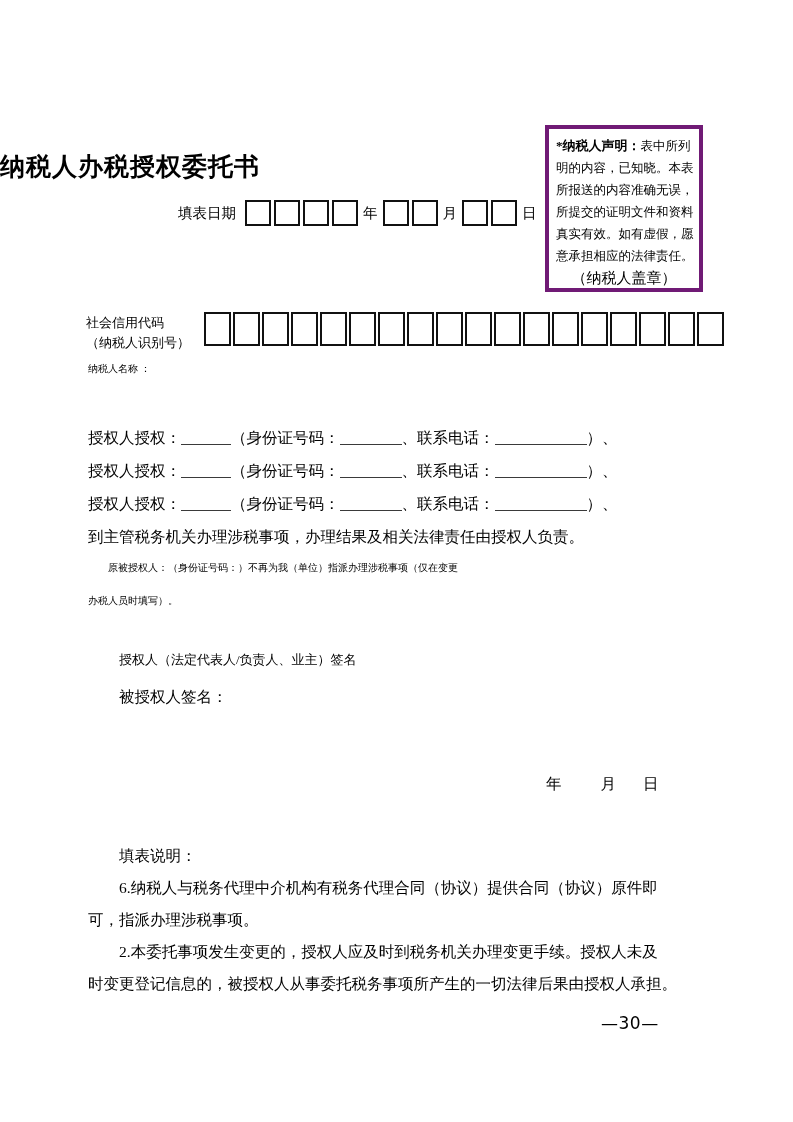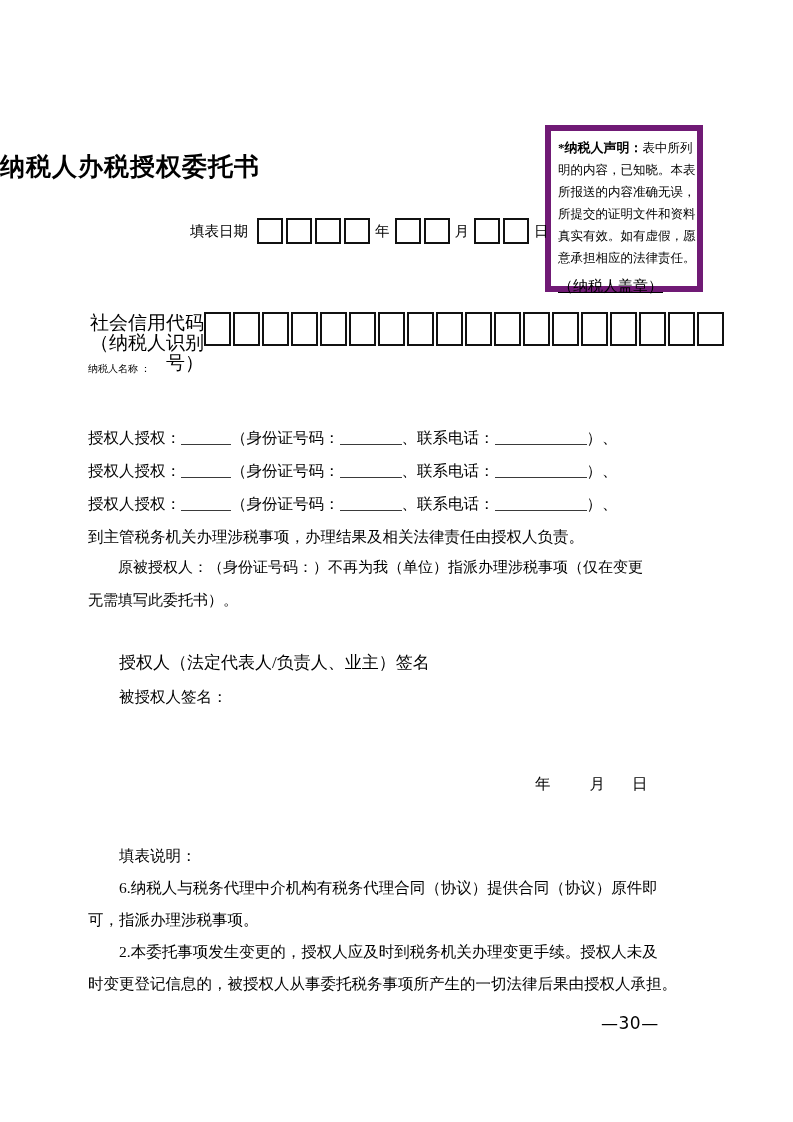--- a/index.html
+++ b/index.html
@@ -13,47 +13,46 @@
     overflow:hidden;
   }
   
   .title{
     position:absolute;top:150px;left:0;width:772px;
     font-size:25px;font-weight:700;
     letter-spacing:1px;
   }
   
   .date-row{
-    position:absolute;top:218px;left:178px;
+    position:absolute;top:200px;left:178px;
     display:flex;align-items:center;
     font-size:14.5px;
-    margin-left:12px;
   }
   .date-row .lbl{margin-right:4px;}
   .boxgroup{display:inline-flex;margin:0 5px;}
   .cbox{
     display:inline-block;width:26px;height:26px;
     border:2px solid #111;background:#fff;
     box-sizing:border-box;margin-right:3px;
   }
   .boxgroup .cbox:last-child{margin-right:0;}
   
   .decl-box{
     position:absolute;left:545px;top:125px;
     width:158px;height:167px;box-sizing:border-box;
-    border:6px solid #701a75;background:#fff;
+    border:4px solid #701a75;background:#fff;
     padding:6px 7px 4px 7px;
   }
   .decl-line{font-size:12.5px;line-height:22px;white-space:nowrap;}
   .decl-lead{font-weight:700;font-size:13px;}
-  .decl-stamp{font-size:15px;margin-top:8px;white-space:nowrap;text-decoration:underline;}
+  .decl-stamp{font-size:15px;text-align:center;margin-top:2px;white-space:nowrap;}
   
   .credit-label{
     position:absolute;left:86px;top:313px;width:118px;
-    font-size:19px;line-height:20px;text-align:right;
+    font-size:13px;line-height:20px;text-align:left;
   }
   .credit-boxes{
     position:absolute;left:204px;top:312px;
     display:flex;
   }
   .ccbox{
     display:inline-block;width:27px;height:34px;
     border:2px solid #111;background:#fff;
     box-sizing:border-box;margin-right:2px;
   }
@@ -64,27 +63,27 @@
   .auth-block{position:absolute;left:88px;top:421px;width:640px;font-size:15.5px;line-height:33px;}
   .auth-row{white-space:nowrap;}
   .blank{
     display:inline-block;height:13px;position:relative;top:2px;
     border-bottom:1.3px solid #3a3a3a;
   }
   .b1{width:50px;}
   .b2{width:62px;}
   .b3{width:92px;}
   
-  .revocation{position:absolute;left:88px;top:551px;width:640px;font-size:15px;line-height:33px;}
+  .revocation{position:absolute;left:88px;top:551px;width:640px;font-size:10px;line-height:33px;}
   .indent{padding-left:2em;}
   
-  .sig1{position:absolute;left:119px;top:651px;font-size:17px;}
+  .sig1{position:absolute;left:119px;top:651px;font-size:13px;}
   .sig2{position:absolute;left:119px;top:687px;font-size:15.5px;}
   
-  .ymd{position:absolute;left:535px;top:774px;font-size:15.5px;white-space:nowrap;}
+  .ymd{position:absolute;left:546px;top:774px;font-size:15.5px;white-space:nowrap;}
   .ymd .y{margin-right:39px;}
   .ymd .m{margin-right:27px;}
   
   .notes{position:absolute;left:88px;top:840px;width:640px;font-size:15.5px;line-height:32px;}
   
   .pageno{
     position:absolute;left:601px;top:1013px;
     font-family:"DejaVu Sans","Liberation Sans",sans-serif;
     font-size:17px;letter-spacing:0.5px;
   }
@@ -162,21 +161,21 @@
       <span>授权人授权：</span><span class="blank b1"></span><span>（身份证号码：</span><span class="blank b2"></span><span>、联系电话：</span><span class="blank b3"></span><span>）、</span>
     </div>
     <div class="auth-row">
       <span>授权人授权：</span><span class="blank b1"></span><span>（身份证号码：</span><span class="blank b2"></span><span>、联系电话：</span><span class="blank b3"></span><span>）、</span>
     </div>
     <div>到主管税务机关办理涉税事项，办理结果及相关法律责任由授权人负责。</div>
   </div>
 
   <div class="revocation">
     <div class="indent">原被授权人：（身份证号码：）不再为我（单位）指派办理涉税事项（仅在变更</div>
-    <div>无需填写此委托书）。</div>
+    <div>办税人员时填写）。</div>
   </div>
 
   <div class="sig1">授权人（法定代表人/负责人、业主）签名</div>
   <div class="sig2">被授权人签名：</div>
 
   <div class="ymd">
     <span class="y">年</span><span class="m">月</span><span>日</span>
   </div>
 
   <div class="notes">

